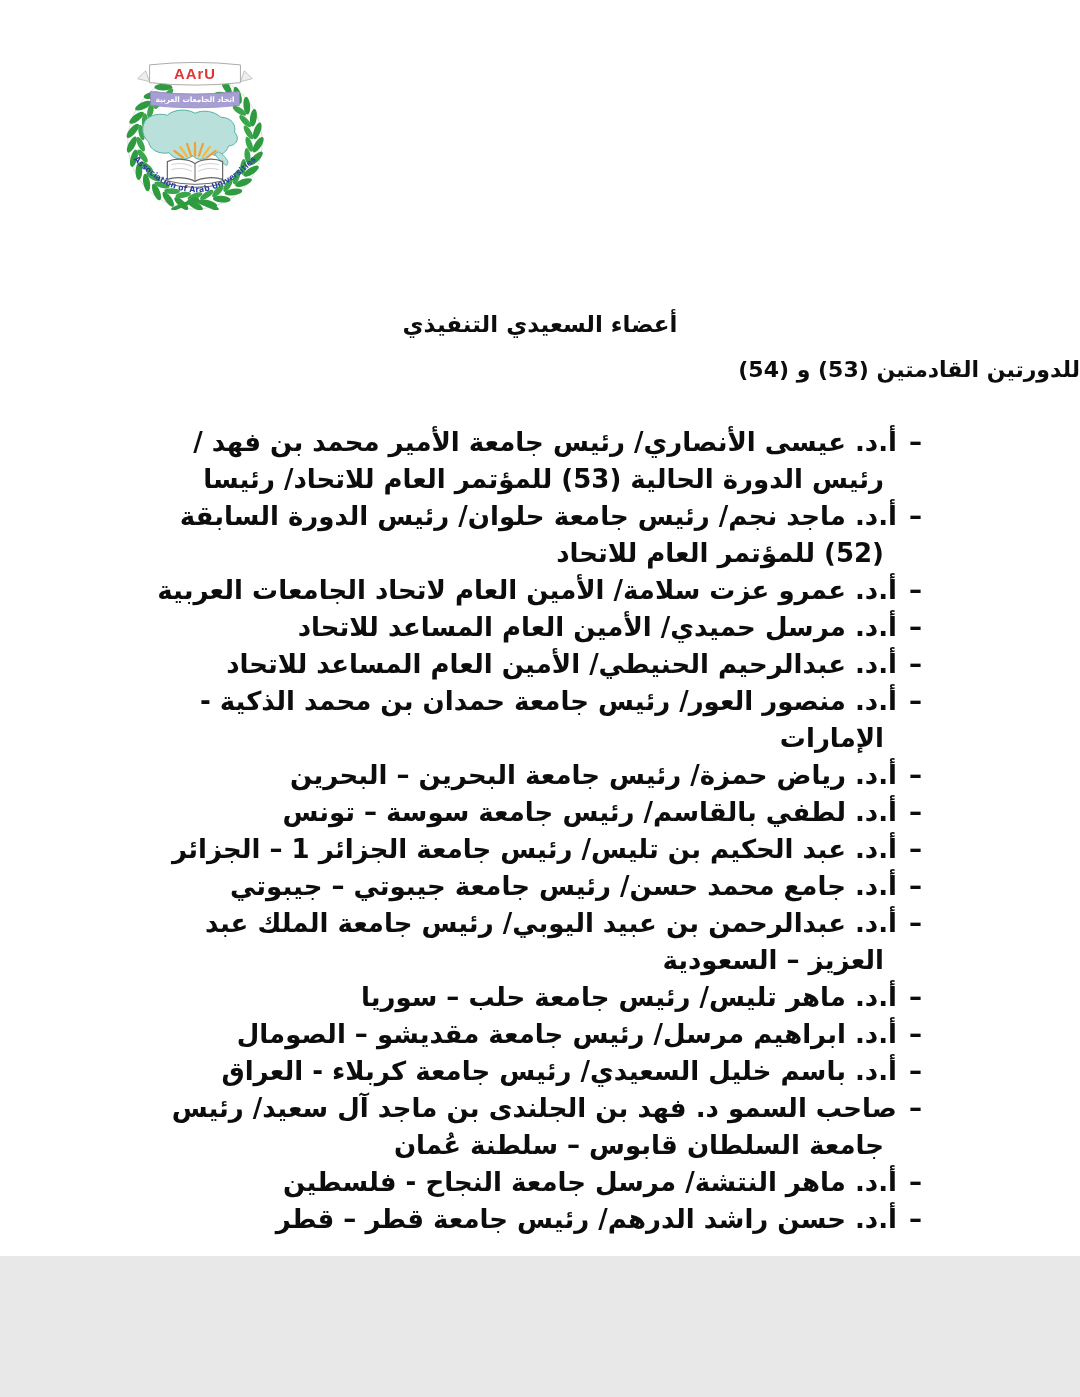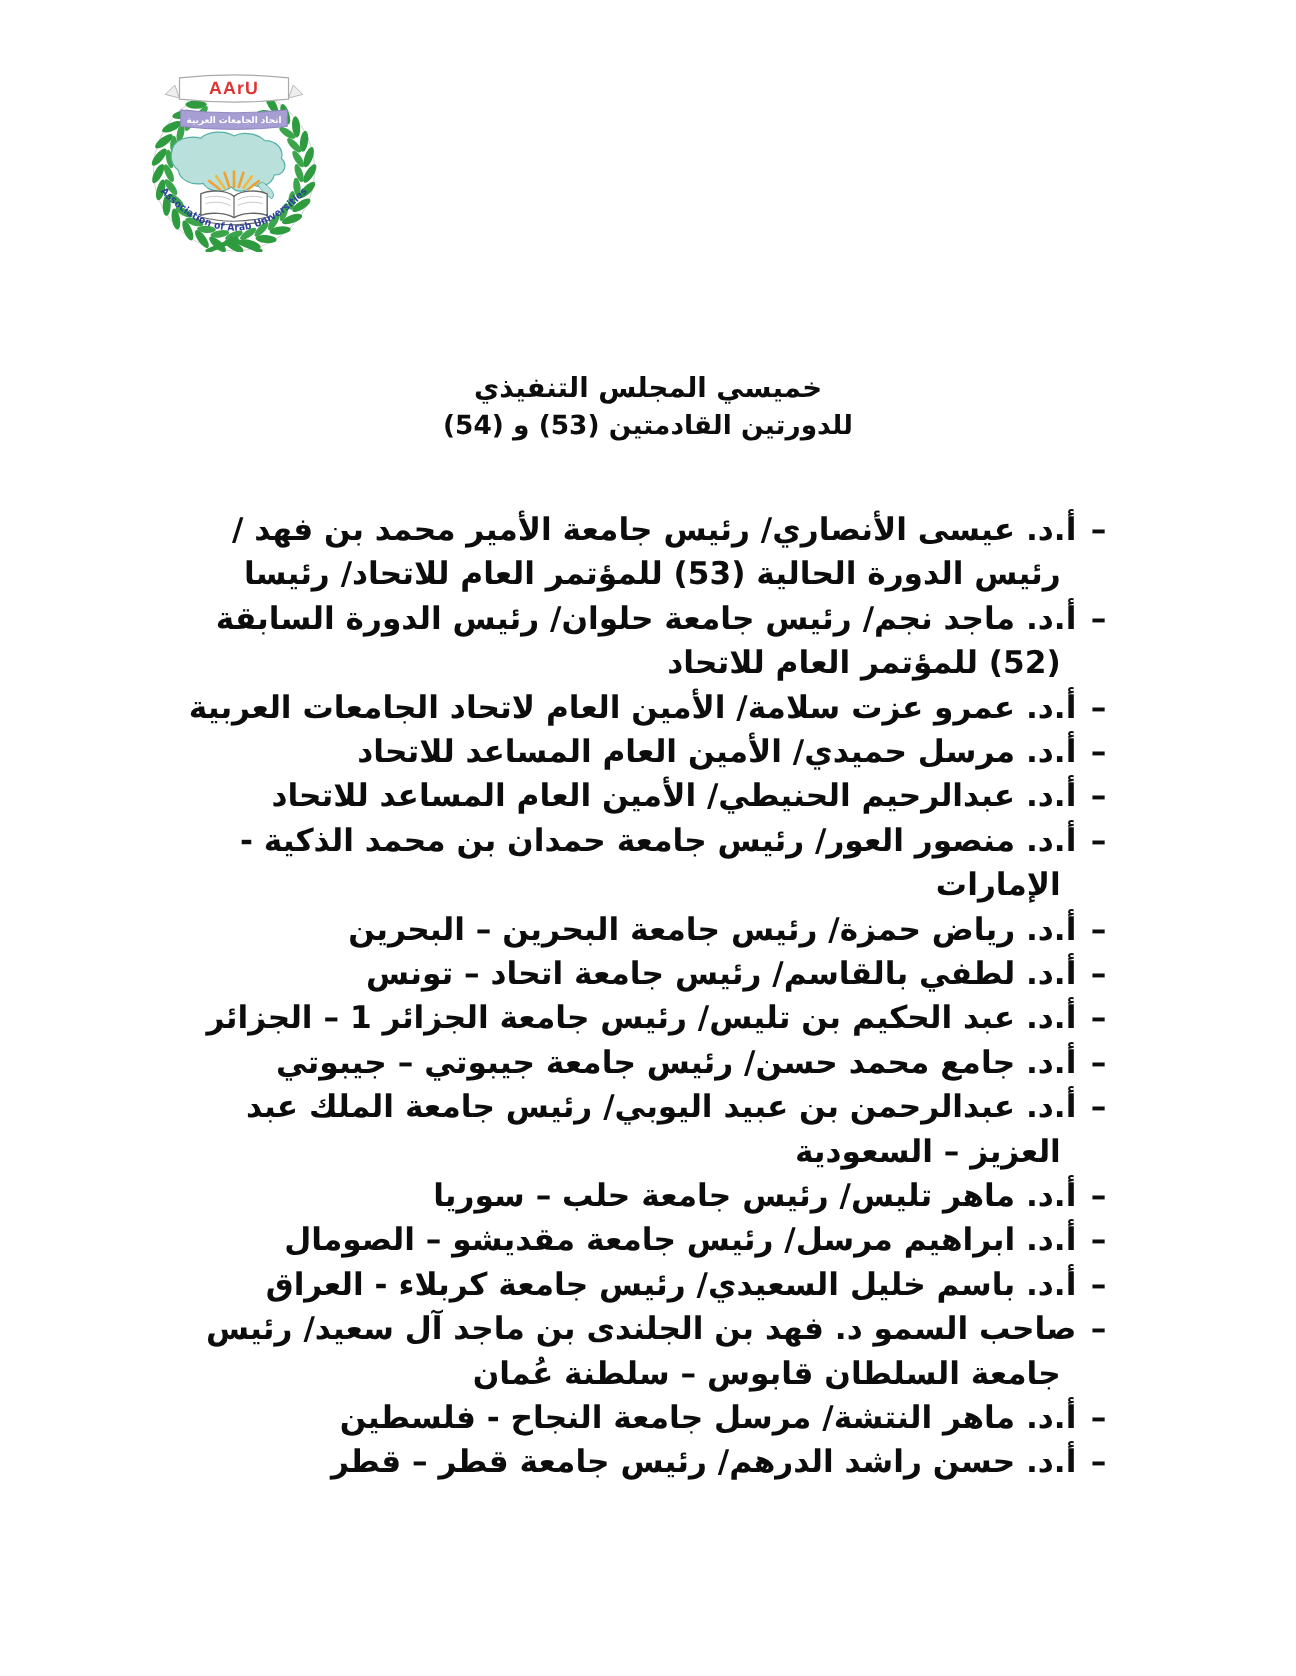--- a/index.html
+++ b/index.html
@@ -1,39 +1,39 @@
 <!DOCTYPE html>
 <html lang="ar"><head>
 <meta charset="utf-8">
 <style>
   html,body{margin:0;padding:0;background:#e8e8e8;}
   .page{
     position:relative;
-    width:1080px;height:1397px;
+    width:1080px;height:1256px;
     margin:0 auto;
     background:#ffffff;
     font-family:"DejaVu Sans",sans-serif;
     color:#111111;
     overflow:hidden;
   }
   .logo{
     position:absolute;
     top:58px;left:116px;
     width:158px;height:152px;
   }
   .heading{
     position:absolute;
     top:308px;left:0;right:0;
     text-align:center;
     direction:rtl;
     font-weight:bold;
     color:#0d0d0d;
   }
   .heading .title{font-size:23px;line-height:32px;}
-  .heading .subtitle{font-size:22px;line-height:32px;}
+  .heading .subtitle{font-size:22px;line-height:32px;margin-top:14px;text-align:right;}
   .members{
     position:absolute;
     top:424px;right:158px;left:150px;
     direction:rtl;
   }
   .members ul{list-style:none;margin:0;padding:0;}
   .members li{
     font-size:26px;
     font-weight:bold;
     line-height:37px;
@@ -146,34 +146,34 @@
       <text x="0" y="6" text-anchor="middle" font-size="7.5" font-weight="bold" fill="#ffffff" direction="rtl">اتحاد الجامعات العربية</text>
     </g>
 
     <path id="engArc" d="M18,102 Q80,168 142,102" fill="none"></path>
     <text font-size="8.5" font-weight="bold" fill="#2b3e9d" letter-spacing="0.2">
       <textPath href="#engArc" startOffset="50%" text-anchor="middle" textLength="145" lengthAdjust="spacingAndGlyphs">Association of Arab Universities</textPath>
     </text>
   </svg>
 
   <div class="heading">
-    <div class="title">خميسي المجلس التنفيذي</div>
+    <div class="title">أعضاء السعيدي التنفيذي</div>
     <div class="subtitle">للدورتين القادمتين (53) و (54)</div>
   </div>
 
   <div class="members">
     <ul>
         <li><span class="dash">–</span><span>أ.د. عيسى الأنصاري/ رئيس جامعة الأمير محمد بن فهد /رئيس الدورة الحالية (53) للمؤتمر العام للاتحاد/ رئيسا</span></li>
         <li><span class="dash">–</span><span>أ.د. ماجد نجم/ رئيس جامعة حلوان/ رئيس الدورة السابقة (52) للمؤتمر العام للاتحاد</span></li>
         <li><span class="dash">–</span><span>أ.د. عمرو عزت سلامة/ الأمين العام لاتحاد الجامعات العربية</span></li>
         <li><span class="dash">–</span><span>أ.د. مرسل حميدي/ الأمين العام المساعد للاتحاد</span></li>
         <li><span class="dash">–</span><span>أ.د. عبدالرحيم الحنيطي/ الأمين العام المساعد للاتحاد</span></li>
         <li><span class="dash">–</span><span>أ.د. منصور العور/ رئيس جامعة حمدان بن محمد الذكية - الإمارات</span></li>
         <li><span class="dash">–</span><span>أ.د. رياض حمزة/ رئيس جامعة البحرين – البحرين</span></li>
-        <li><span class="dash">–</span><span>أ.د. لطفي بالقاسم/ رئيس جامعة اتحاد – تونس</span></li>
+        <li><span class="dash">–</span><span>أ.د. لطفي بالقاسم/ رئيس جامعة سوسة – تونس</span></li>
         <li><span class="dash">–</span><span>أ.د. عبد الحكيم بن تليس/ رئيس جامعة الجزائر 1 – الجزائر</span></li>
         <li><span class="dash">–</span><span>أ.د. جامع محمد حسن/ رئيس جامعة جيبوتي – جيبوتي</span></li>
         <li><span class="dash">–</span><span>أ.د. عبدالرحمن بن عبيد اليوبي/ رئيس جامعة الملك عبد العزيز – السعودية</span></li>
         <li><span class="dash">–</span><span>أ.د. ماهر تليس/ رئيس جامعة حلب – سوريا</span></li>
         <li><span class="dash">–</span><span>أ.د. ابراهيم مرسل/ رئيس جامعة مقديشو – الصومال</span></li>
         <li><span class="dash">–</span><span>أ.د. باسم خليل السعيدي/ رئيس جامعة كربلاء - العراق</span></li>
         <li><span class="dash">–</span><span>صاحب السمو د. فهد بن الجلندى بن ماجد آل سعيد/ رئيس جامعة السلطان قابوس – سلطنة عُمان</span></li>
         <li><span class="dash">–</span><span>أ.د. ماهر النتشة/ مرسل جامعة النجاح - فلسطين</span></li>
         <li><span class="dash">–</span><span>أ.د. حسن راشد الدرهم/ رئيس جامعة قطر – قطر</span></li>
       </ul>

